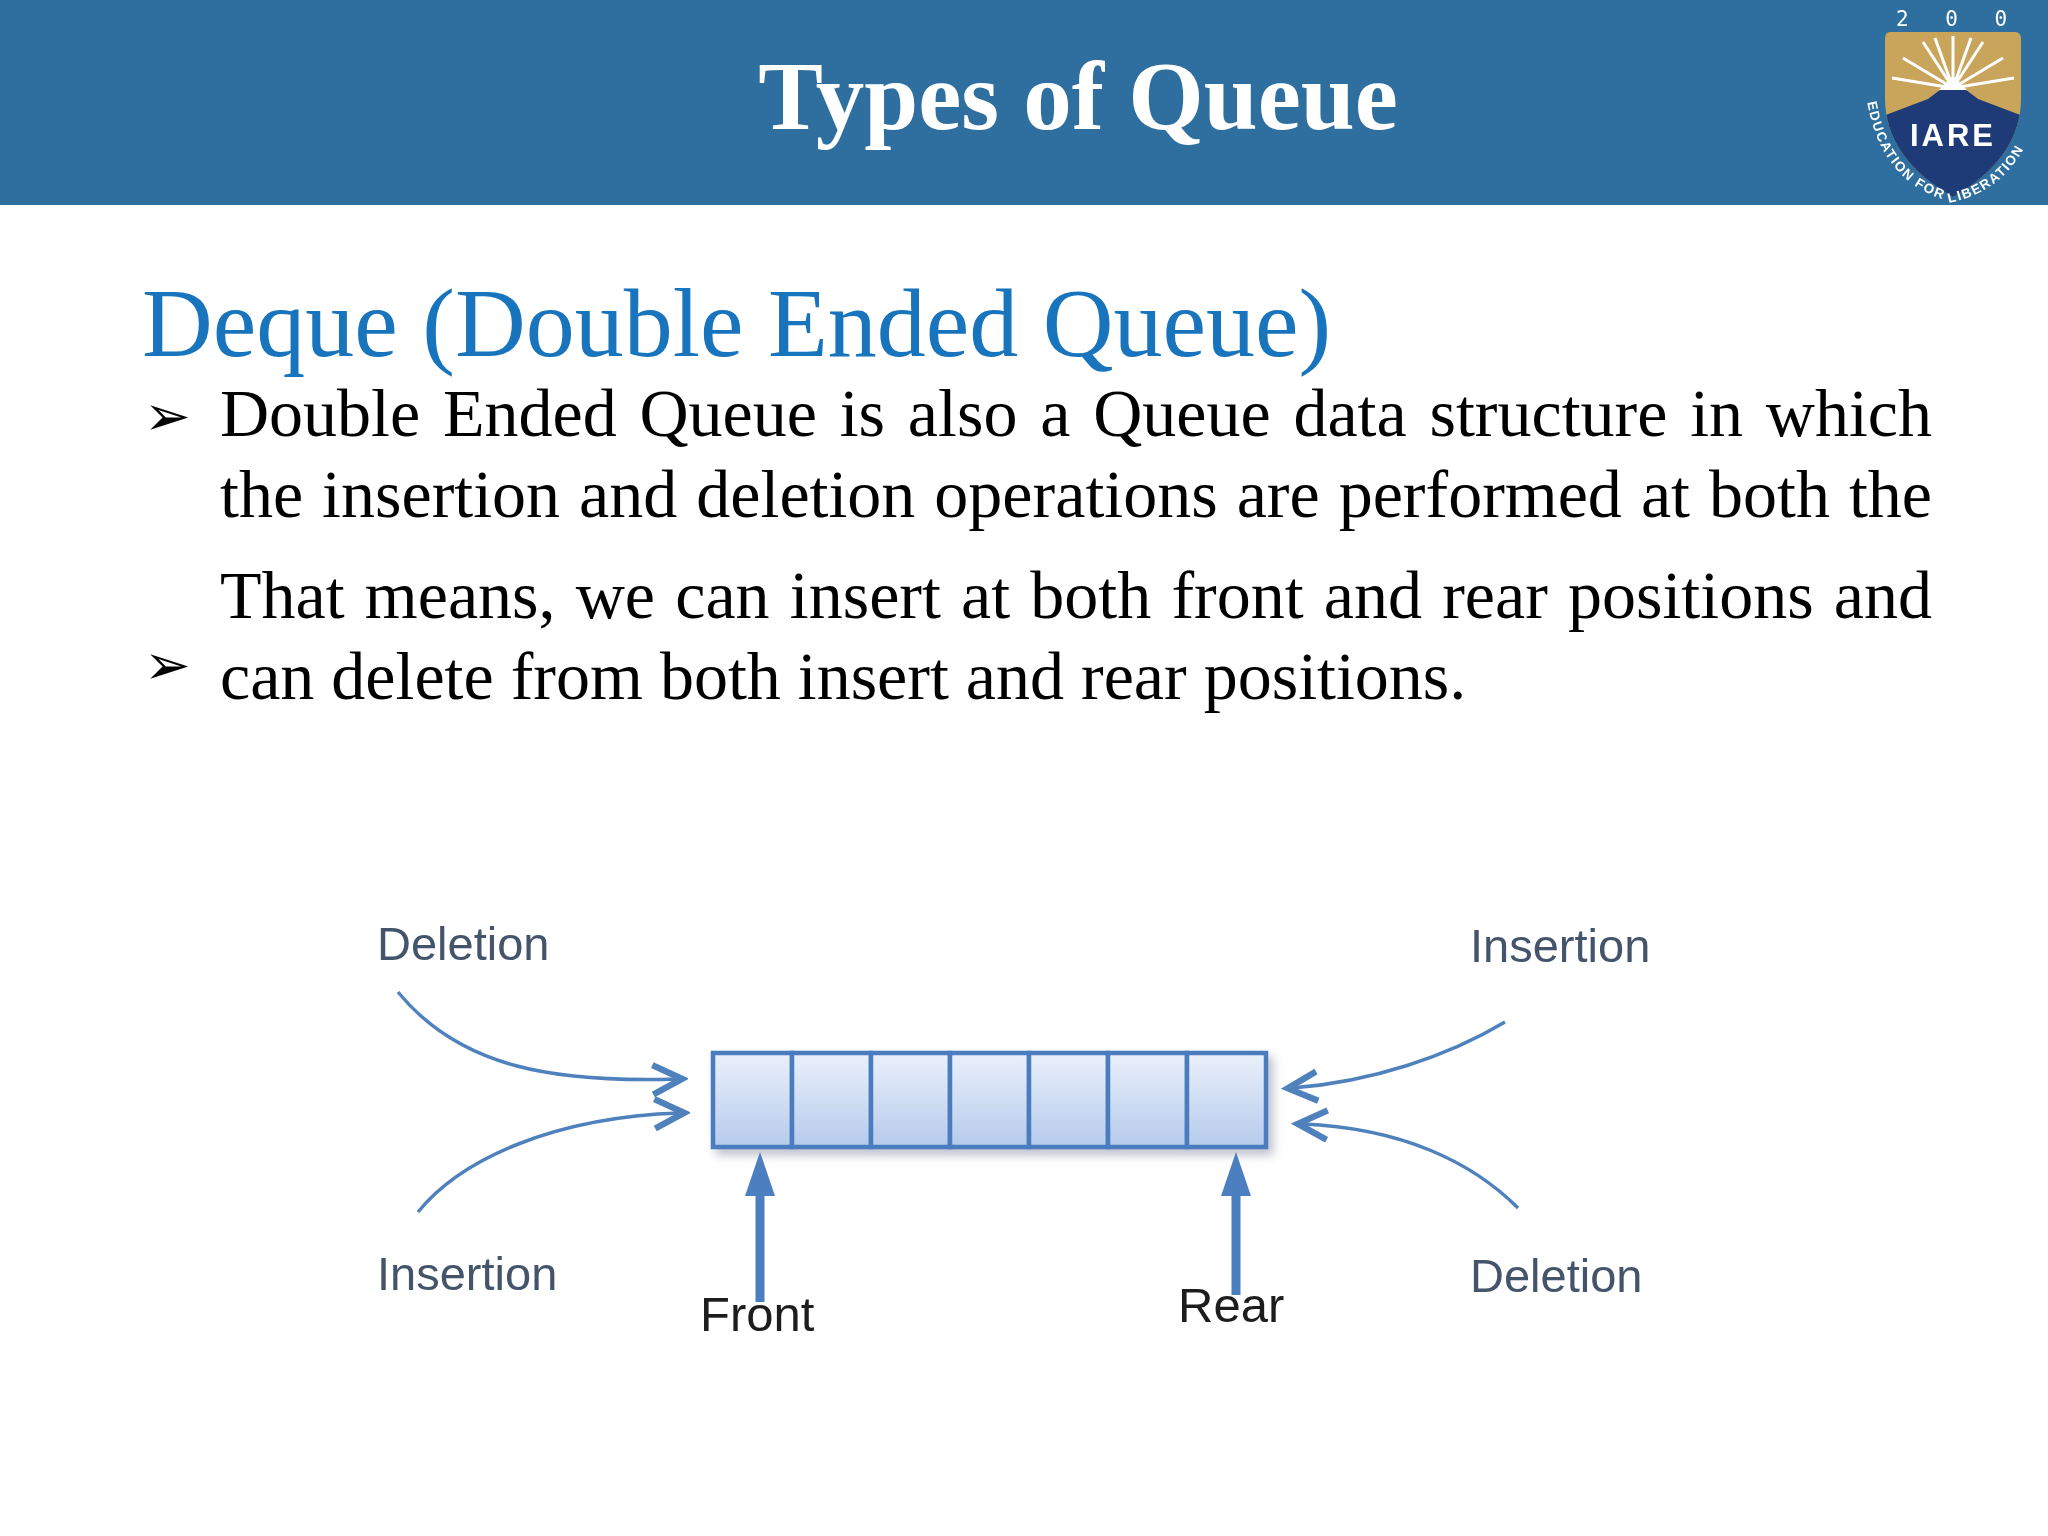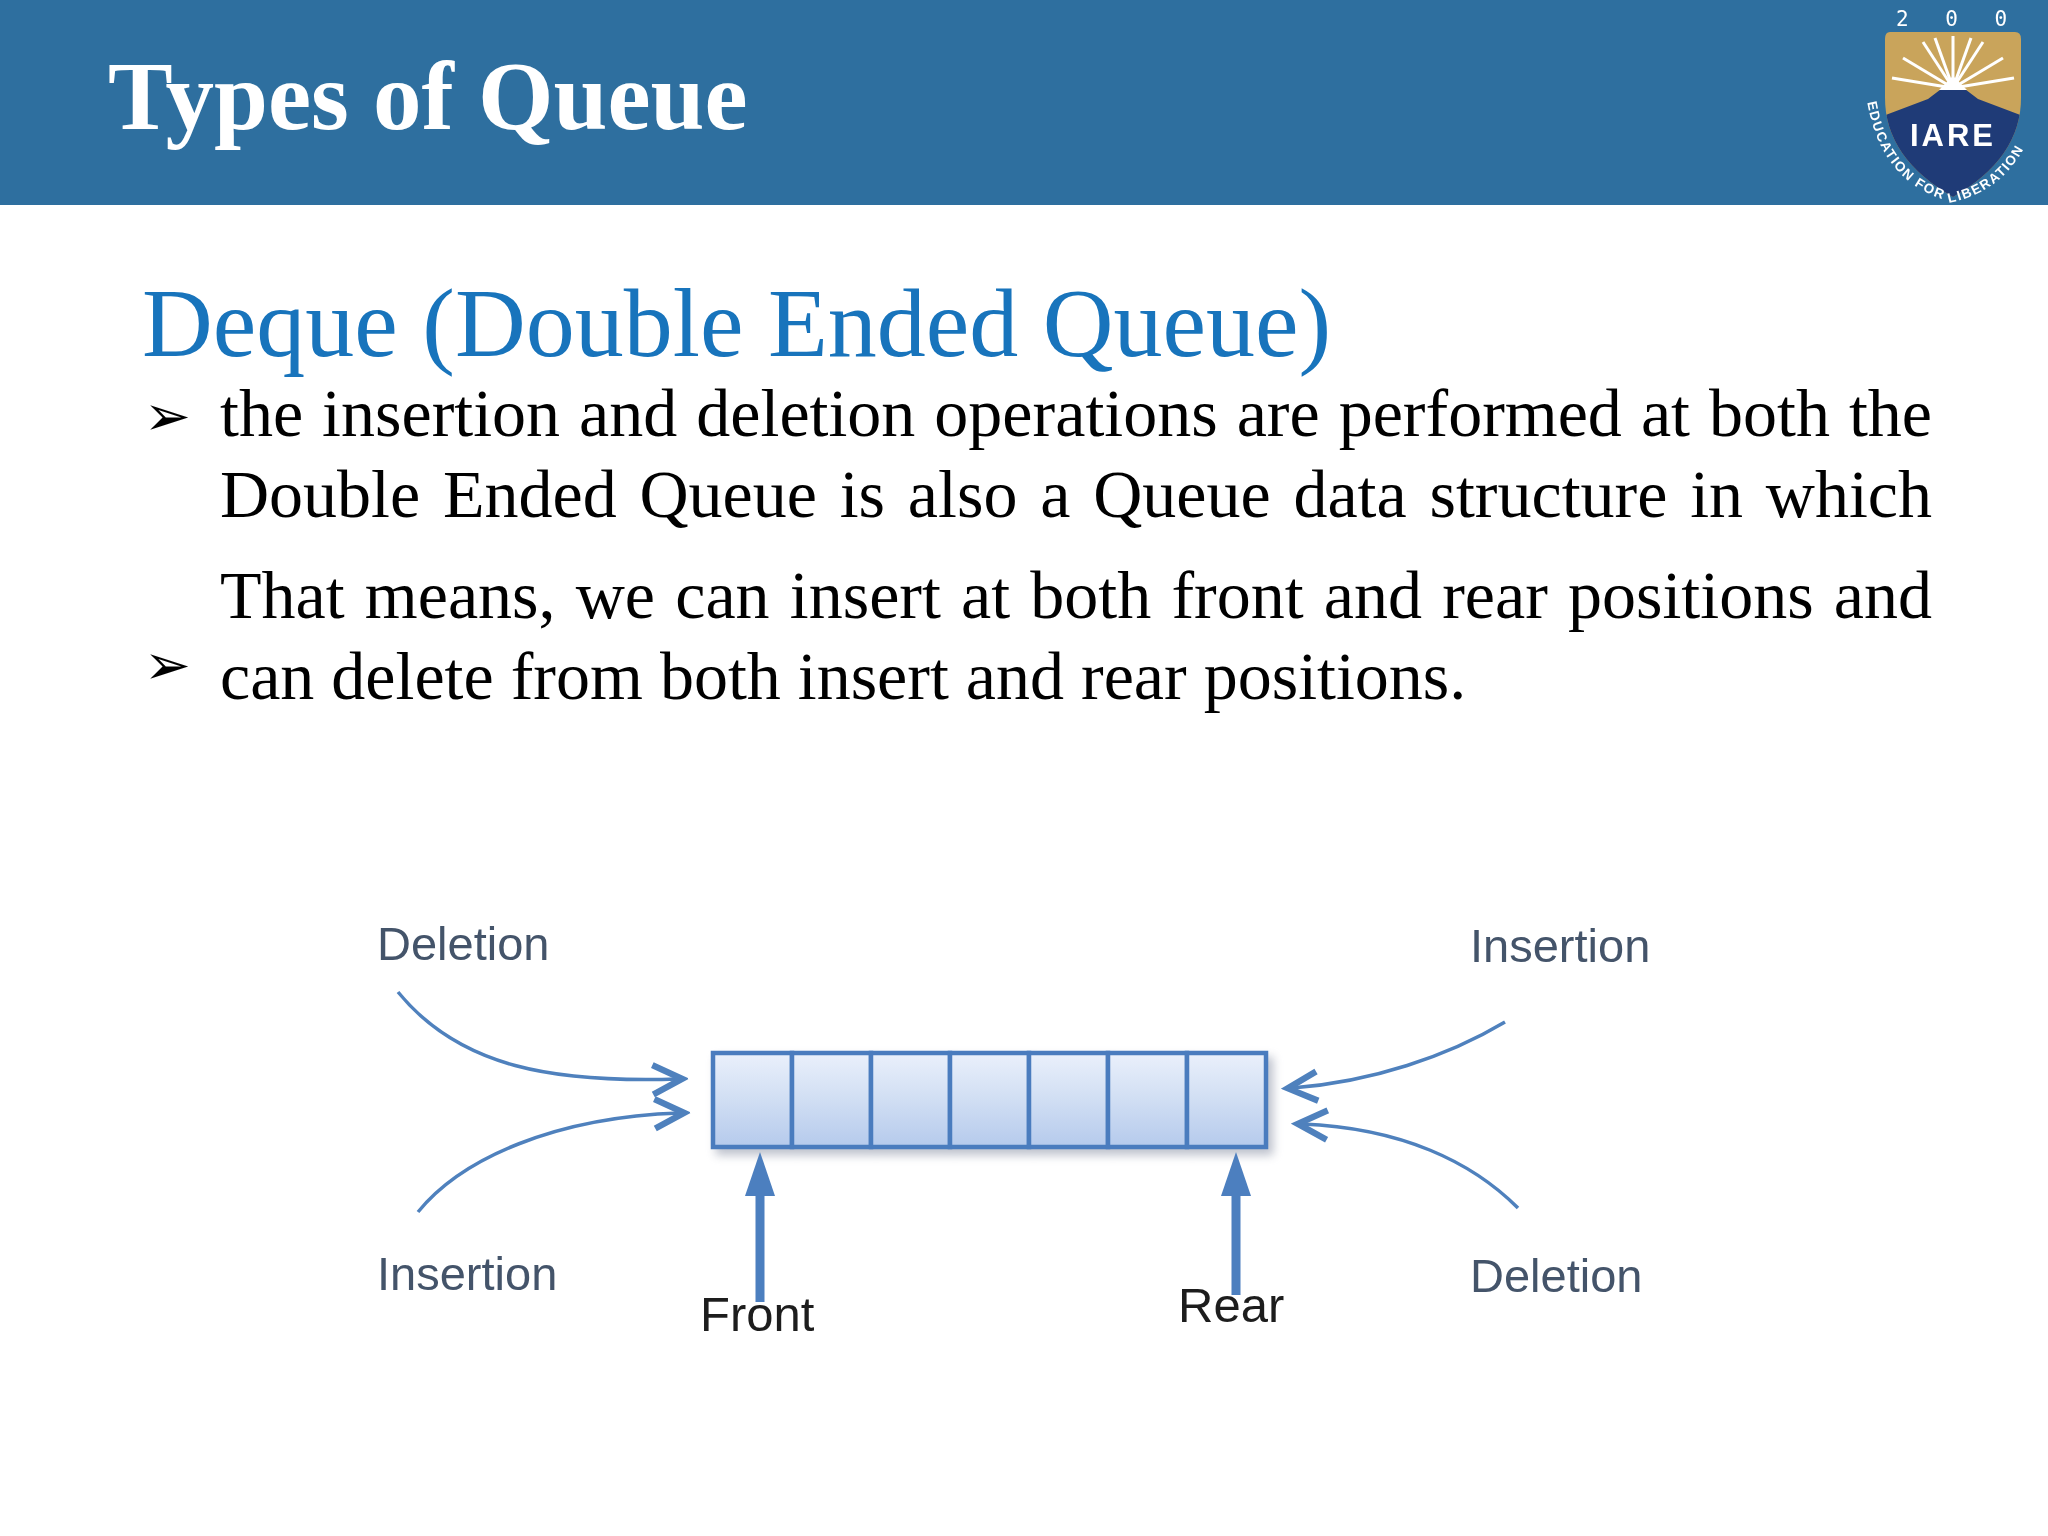--- a/index.html
+++ b/index.html
@@ -4,21 +4,21 @@
 <style>
   html,body{margin:0;padding:0;background:#888;}
   .slide{
     position:relative;width:2048px;height:1536px;background:#ffffff;
     overflow:hidden;font-family:"Liberation Serif",serif;
   }
   
   .header-band{position:absolute;left:0;top:0;width:2048px;height:205px;background:#2E6F9F;}
   .slide-title{
     position:absolute;left:108px;right:0;top:44px;margin:0;
-    text-align:left;color:#ffffff;font-weight:bold;font-size:97px;line-height:1.1;
+    text-align:center;color:#ffffff;font-weight:bold;font-size:97px;line-height:1.1;
     font-family:"Liberation Serif",serif;
   }
   .logo{position:absolute;top:6px;left:1860px;width:185px;height:200px;}
   
   .deque-heading{
     position:absolute;left:130px;top:258px;margin:12px;font-weight:normal;
     font-size:98px;line-height:1.1;color:#1874BC;white-space:nowrap;
     font-family:"Liberation Serif",serif;
   }
   
@@ -83,22 +83,22 @@
       <textPath href="#mottoArc" startOffset="8">EDUCATION FOR LIBERATION</textPath>
     </text>
   </svg>
 
   <h2 class="deque-heading">Deque (Double Ended Queue)</h2>
 
   <div class="bullets">
     <span class="bullet-marker bm1">➢</span>
     <span class="bullet-marker bm2">➢</span>
     <div class="bullet1">
+      <div class="tline just">Double Ended Queue is also a Queue data structure in which</div>
       <div class="tline just">the insertion and deletion operations are performed at both the</div>
-      <div class="tline just">Double Ended Queue is also a Queue data structure in which</div>
     </div>
     <div class="bullet2">
       <div class="tline just">That means, we can insert at both front and rear positions and</div>
       <div class="tline">can delete from both insert and rear positions.</div>
     </div>
   </div>
 
   <svg class="diagram" viewBox="0 0 2048 1536">
     <defs>
       <linearGradient id="cellGrad" x1="0" y1="0" x2="0" y2="1">

